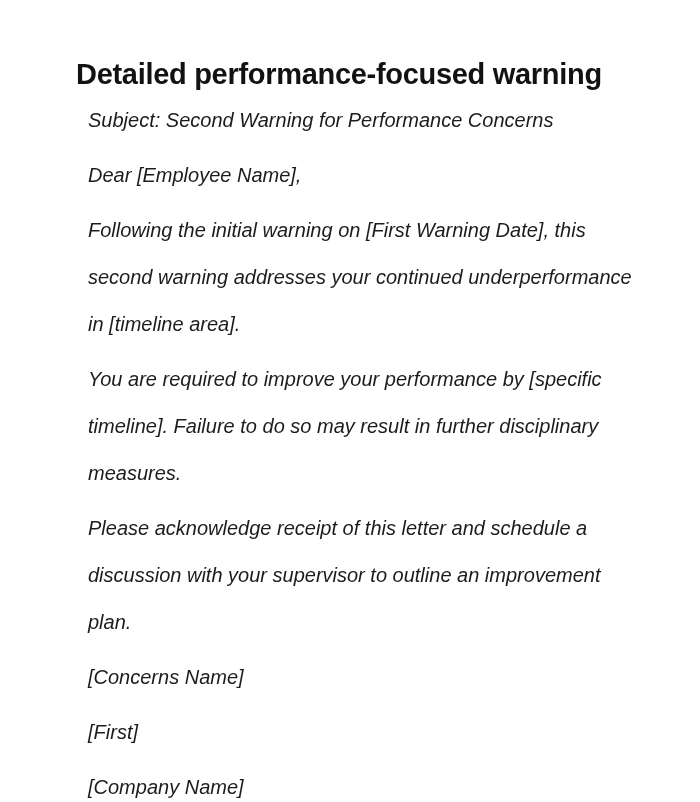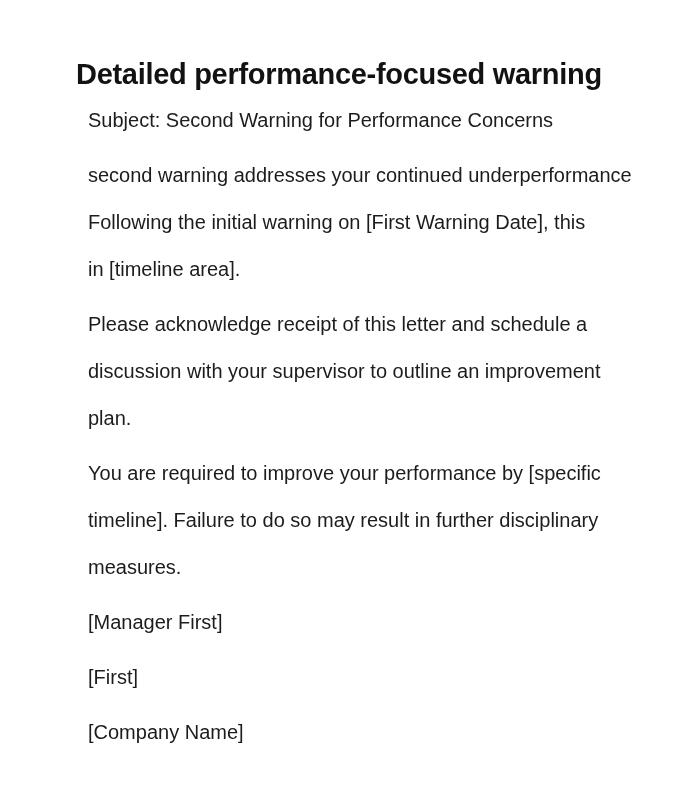--- a/index.html
+++ b/index.html
@@ -19,58 +19,62 @@
     font-weight: 700;
     letter-spacing: -0.3px;
     color: #121212;
     margin: 0 0 11px 0;
   }
   p.para {
     font-size: 20px;
     line-height: 35px;
     font-weight: 400;
     margin: 0 0 20px 0;
+    font-style: italic;
   }
   .line {
     display: block;
     white-space: nowrap;
   }
 </style>
 </head>
 <body>
 
 <main data-name="letter-document">
   <h1 data-name="page-title">Detailed performance-focused warning</h1>
 
   <p class="para" data-name="subject-paragraph">
     <span class="line" data-name="subject-line">Subject: Second Warning for Performance Concerns</span>
   </p>
 
+  <p class="para" data-name="salutation-paragraph">
+    <span class="line" data-name="salutation-line">Dear [Employee Name],</span>
+  </p>
 
   <p class="para" data-name="body-paragraph-1">
+    <span class="line" data-name="paragraph-line">Following the initial warning on [First Warning Date], this</span>
     <span class="line" data-name="paragraph-line">second warning addresses your continued underperformance</span>
-    <span class="line" data-name="paragraph-line">Following the initial warning on [First Warning Date], this</span>
     <span class="line" data-name="paragraph-line">in [timeline area].</span>
+  </p>
+
+  <p class="para" data-name="body-paragraph-2">
+    <span class="line" data-name="paragraph-line">You are required to improve your performance by [specific</span>
+    <span class="line" data-name="paragraph-line">timeline]. Failure to do so may result in further disciplinary</span>
+    <span class="line" data-name="paragraph-line">measures.</span>
   </p>
 
   <p class="para" data-name="body-paragraph-3">
     <span class="line" data-name="paragraph-line">Please acknowledge receipt of this letter and schedule a</span>
     <span class="line" data-name="paragraph-line">discussion with your supervisor to outline an improvement</span>
     <span class="line" data-name="paragraph-line">plan.</span>
   </p>
 
-  <p class="para" data-name="body-paragraph-2">
-    <span class="line" data-name="paragraph-line">You are required to improve your performance by [specific</span>
-    <span class="line" data-name="paragraph-line">timeline]. Failure to do so may result in further disciplinary</span>
-    <span class="line" data-name="paragraph-line">measures.</span>
-  </p>
-
 
   <p class="para" data-name="signature-manager-name">
-    <span class="line" data-name="signature-line">[Manager First]</span>
+    <span class="line" data-name="signature-line">[Concerns Name]</span>
   </p>
 
   <p class="para" data-name="signature-title">
     <span class="line" data-name="signature-line">[First]</span>
   </p>
 
   <p class="para" data-name="signature-company-name">
     <span class="line" data-name="signature-line">[Company Name]</span>
   </p>
 </main>

